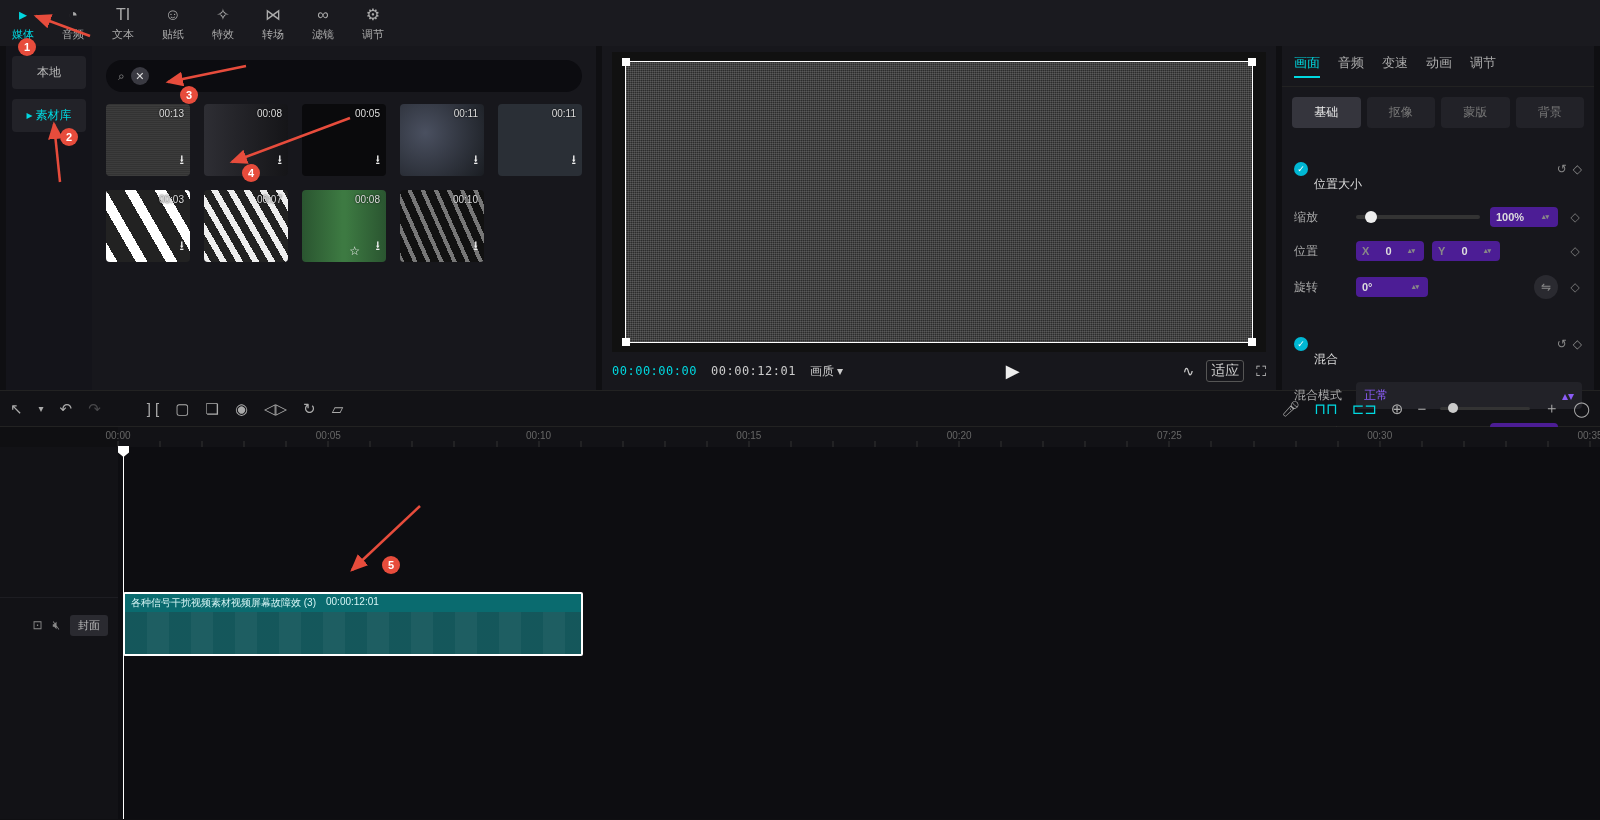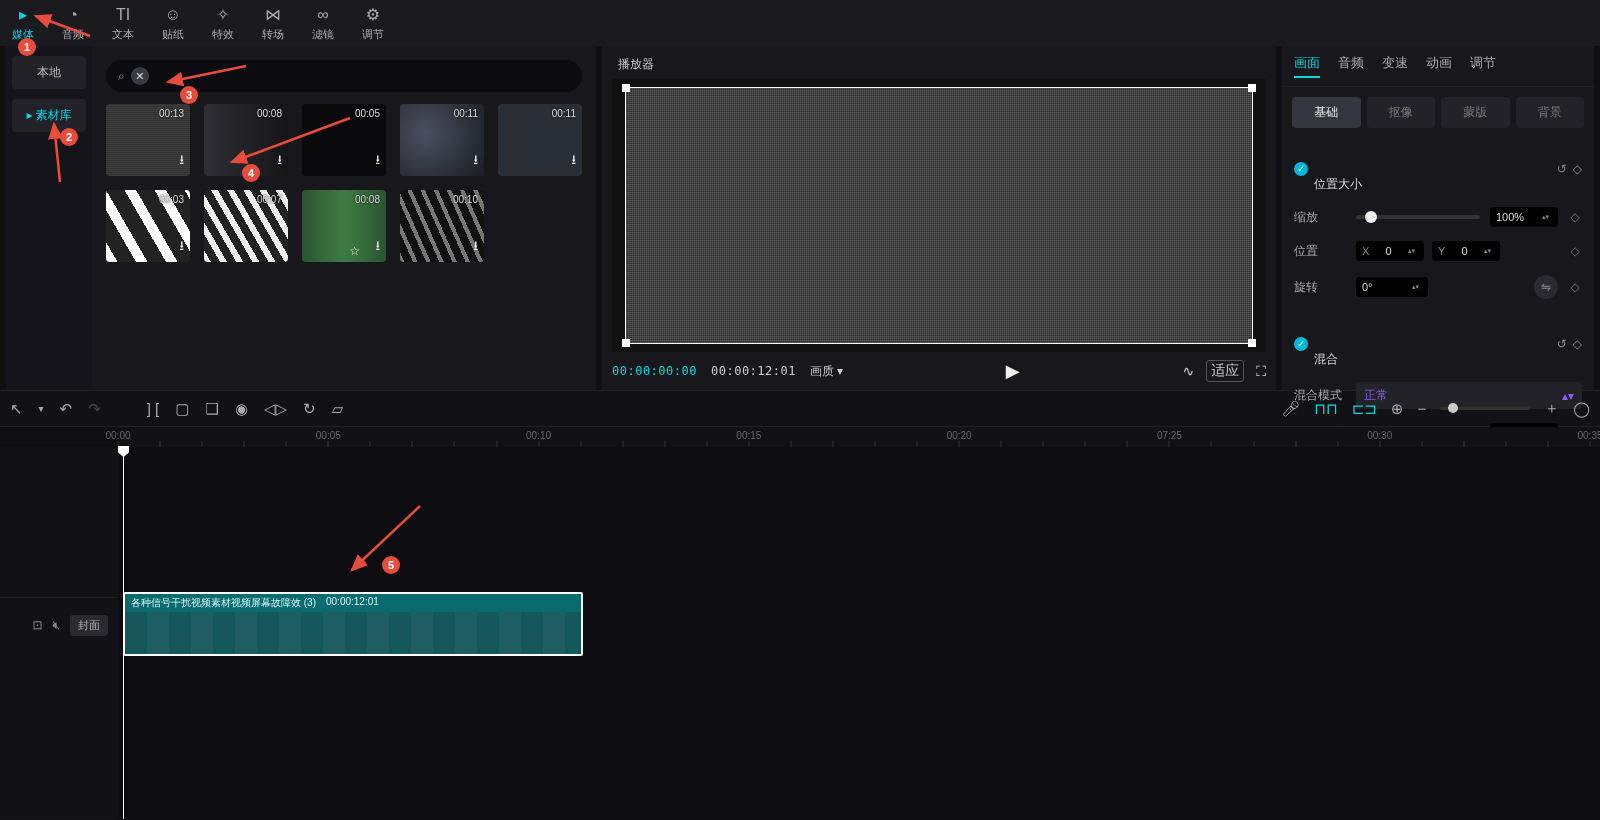--- a/index.html
+++ b/index.html
@@ -70,21 +70,21 @@
 .insp-body { padding: 6px 12px; display: flex; flex-direction: column; gap: 14px; }
 .sect-head { display: flex; align-items: center; gap: 6px; justify-content: space-between; }
 .sect-head .left { display: flex; align-items: center; gap: 6px; }
 .chk { width: 14px; height: 14px; border-radius: 50%; background: #00b8d4; display: inline-flex; align-items: center; justify-content: center; font-size: 9px; color: #fff; }
 .sect-title { color: #ddd; font-size: 12px; margin-top: 32px; }
 .key-icons { display: flex; gap: 6px; color: #888; }
 .prop-row { display: flex; align-items: center; gap: 10px; }
 .prop-label { width: 52px; color: #aaa; font-size: 12px; }
 .slider { flex: 1; height: 4px; background: #333; border-radius: 2px; position: relative; }
 .slider .thumb { position: absolute; top: -4px; width: 12px; height: 12px; border-radius: 50%; background: #eee; }
-.numbox { width: 68px; background: #000000; border-radius: 4px; padding: 4px 6px; display: flex; align-items: center; justify-content: space-between; color: #ddd; font-size: 11px; }
+.numbox { width: 68px; background: #4c1d95; border-radius: 4px; padding: 4px 6px; display: flex; align-items: center; justify-content: space-between; color: #ddd; font-size: 11px; font-weight: bold; }
 .numbox .stepper { width: 10px; display: flex; flex-direction: column; font-size: 7px; color: #888; line-height: 6px; }
 .dia { color: #777; width: 14px; text-align: center; }
 .xy { display: flex; gap: 8px; flex: 1; }
 .select { flex: 1; background: #222228; border-radius: 4px; padding: 5px 8px; display: flex; justify-content: space-between; align-items: center; color: #8b5cf6; font-size: 12px; }
 .mirror-btn { width: 24px; height: 24px; border-radius: 50%; background: #2a2a30; display: flex; align-items: center; justify-content: center; color: #888; font-size: 12px; }
 
 
 .tl-toolbar { display: flex; align-items: center; padding: 8px 10px; gap: 16px; background: #121216; border-top: 1px solid #222; border-bottom: 1px solid #222; }
 .tl-left { display: flex; align-items: center; gap: 16px; }
 .tl-icon { color: #aaa; font-size: 15px; cursor: pointer; }
@@ -202,21 +202,20 @@
           </div>
           <div class="asset tex9">
             <span class="dur">00:10</span>
             <span class="dl">⭳</span>
           </div>
         </div>
     </div>
   </div>
 
   <div class="player-panel">
-    <div class="player-title">播放器</div>
     <div class="video-canvas">
       <div class="video-frame">
         <div class="noise-fill"></div>
         <div class="handle tl"></div>
         <div class="handle tr"></div>
         <div class="handle bl"></div>
         <div class="handle br"></div>
       </div>
     </div>
     <div class="player-controls">

